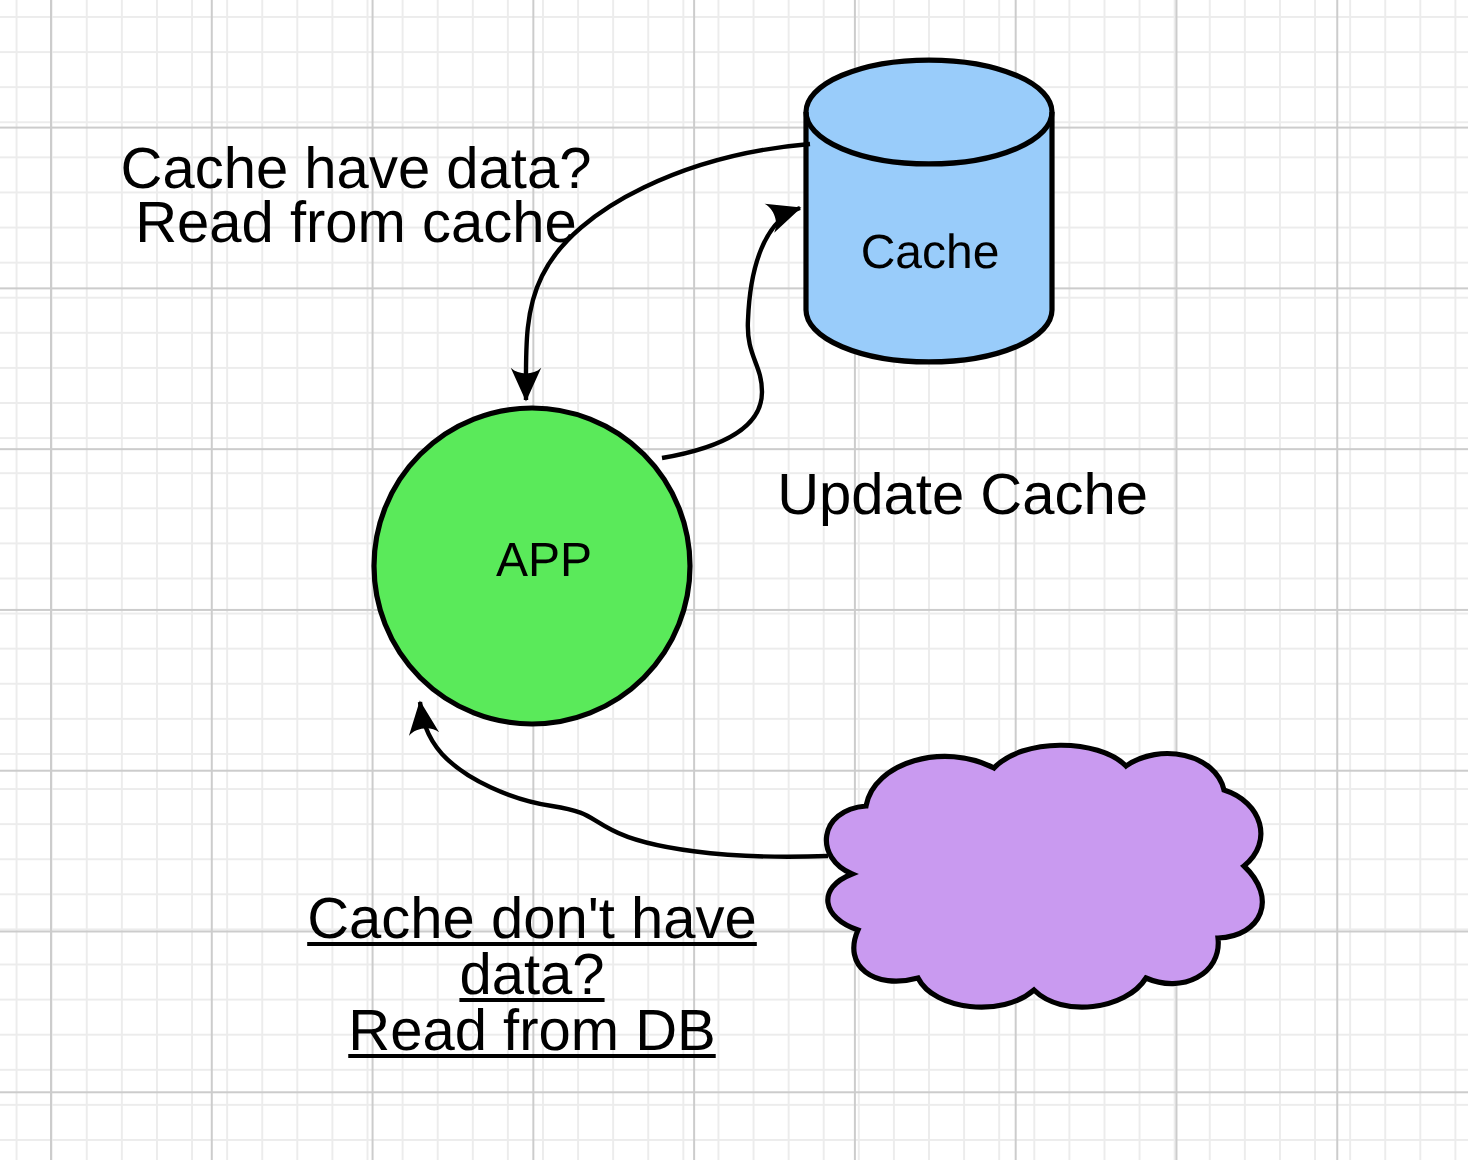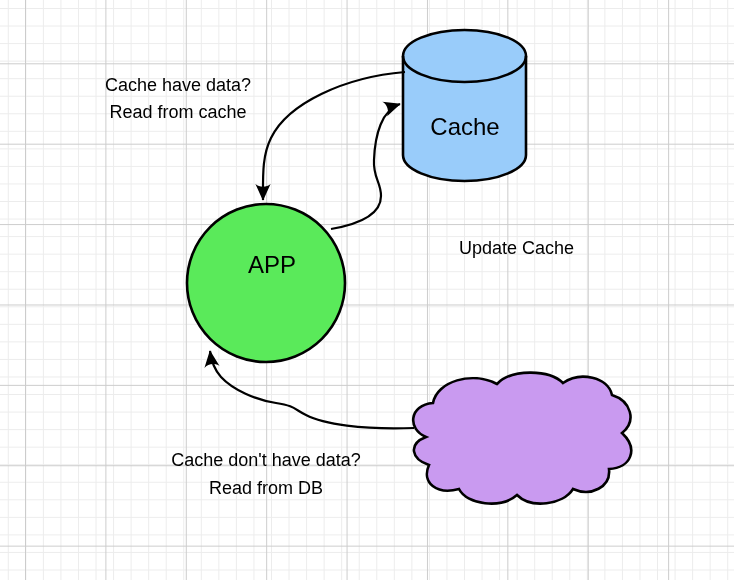--- a/index.html
+++ b/index.html
@@ -31,31 +31,31 @@
     color: #000;
     white-space: pre-line;
     -webkit-font-smoothing: antialiased;
   }
   .shape-label {
     font-size: 24px;
     text-align: center;
     line-height: 24px;
   }
   .edge-label {
-    font-size: 18px;
+    font-size: 29px;
     text-align: center;
   }
 
   .lbl-cache     { left: 404px; top: 115px; width: 122px; }
-  .lbl-app       { left: 186px; top: 253px; width: 172px; }
+  .lbl-app       { left: 186px; top: 269px; width: 172px; }
   .lbl-database  { left: 427px; top: 429px; width: 180px; }
 
   .lbl-read-cache { left: 48px;  top: 72px;  width: 260px; line-height: 27px; }
   .lbl-update     { left: 354px; top: 235px; width: 220px; text-align: right; line-height: 26px; }
-  .lbl-read-db    { left: 115px; top: 446px; width: 302px; line-height: 28px; }
+  .lbl-read-db    { left: 115px; top: 446px; width: 302px; line-height: 28px; text-decoration: underline; }
 </style>
 </head>
 <body>
 
 <div class="canvas">
 
   <svg class="diagram-svg" width="734" height="580" viewBox="0 0 734 580">
     <defs>
       <marker id="arrow" viewBox="0 0 12 12" refX="11" refY="6" markerWidth="8" markerHeight="8" orient="auto" markerUnits="strokeWidth">
         <path d="M0,0.8 L11.5,6 L0,11.2 C2.6,8.6 2.6,3.4 0,0.8 Z" fill="#000000"></path>

